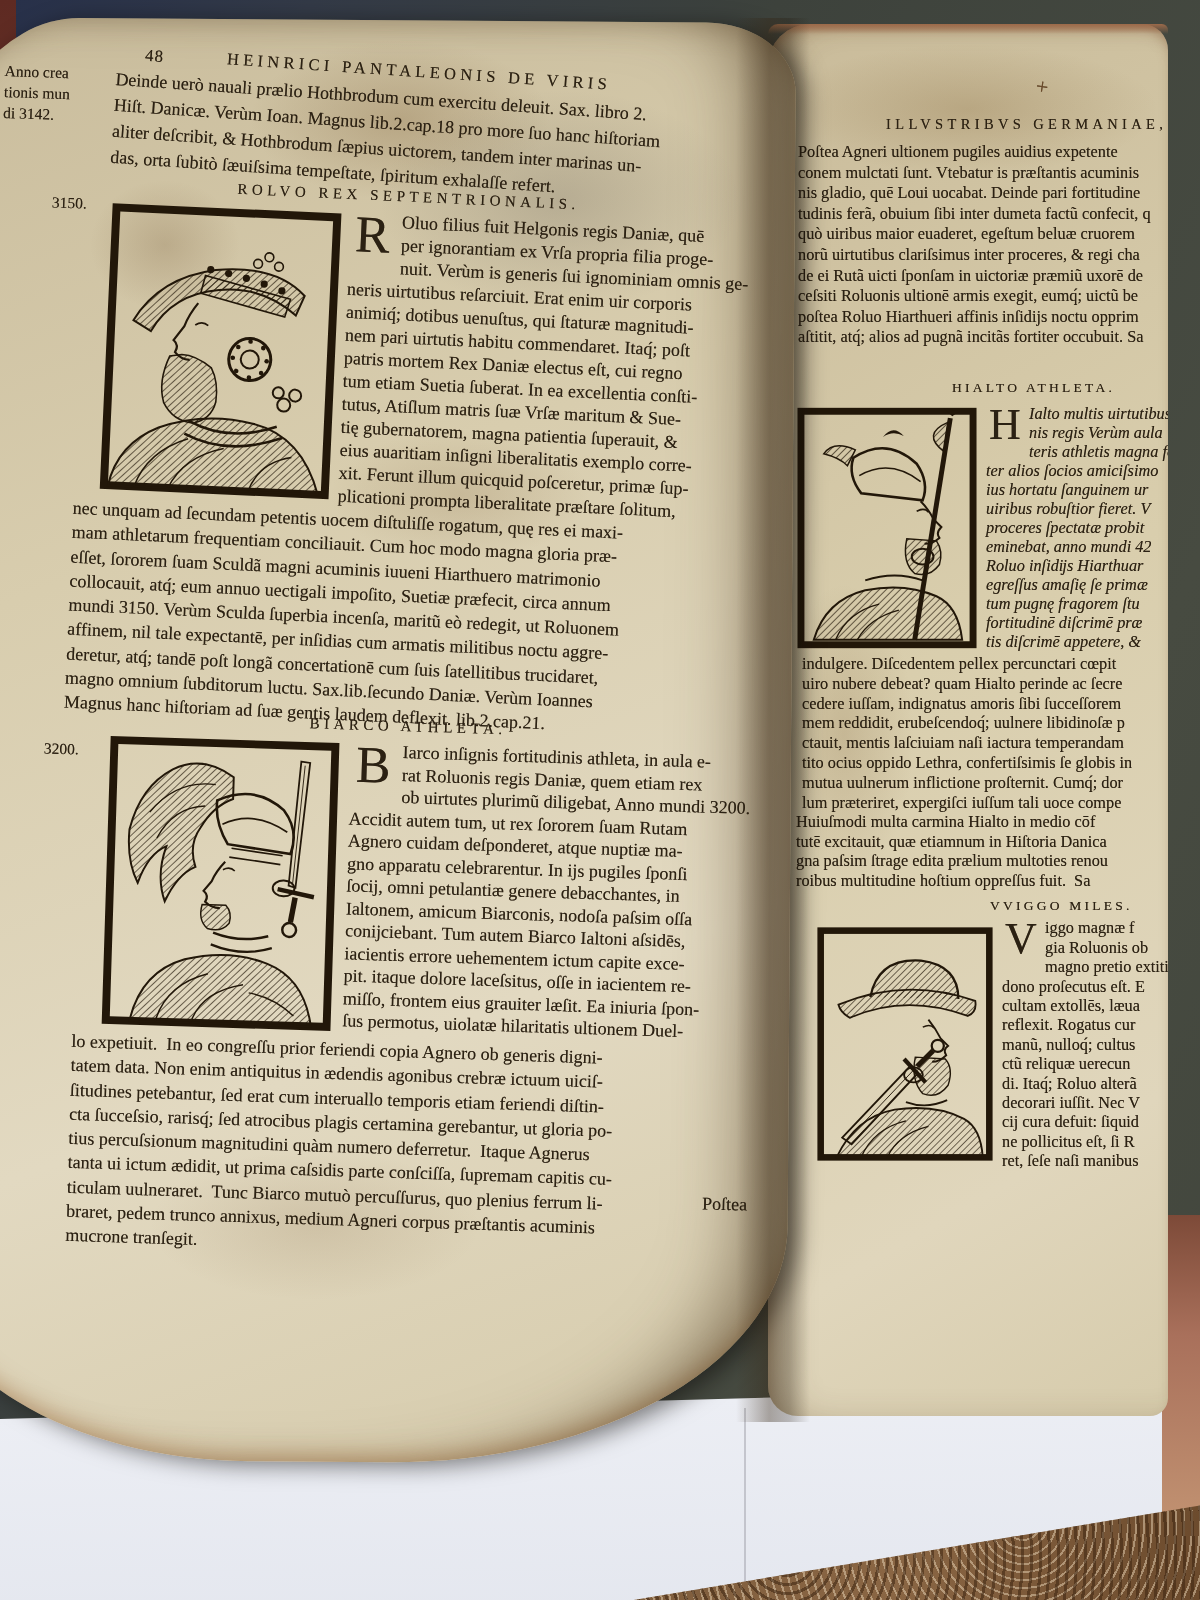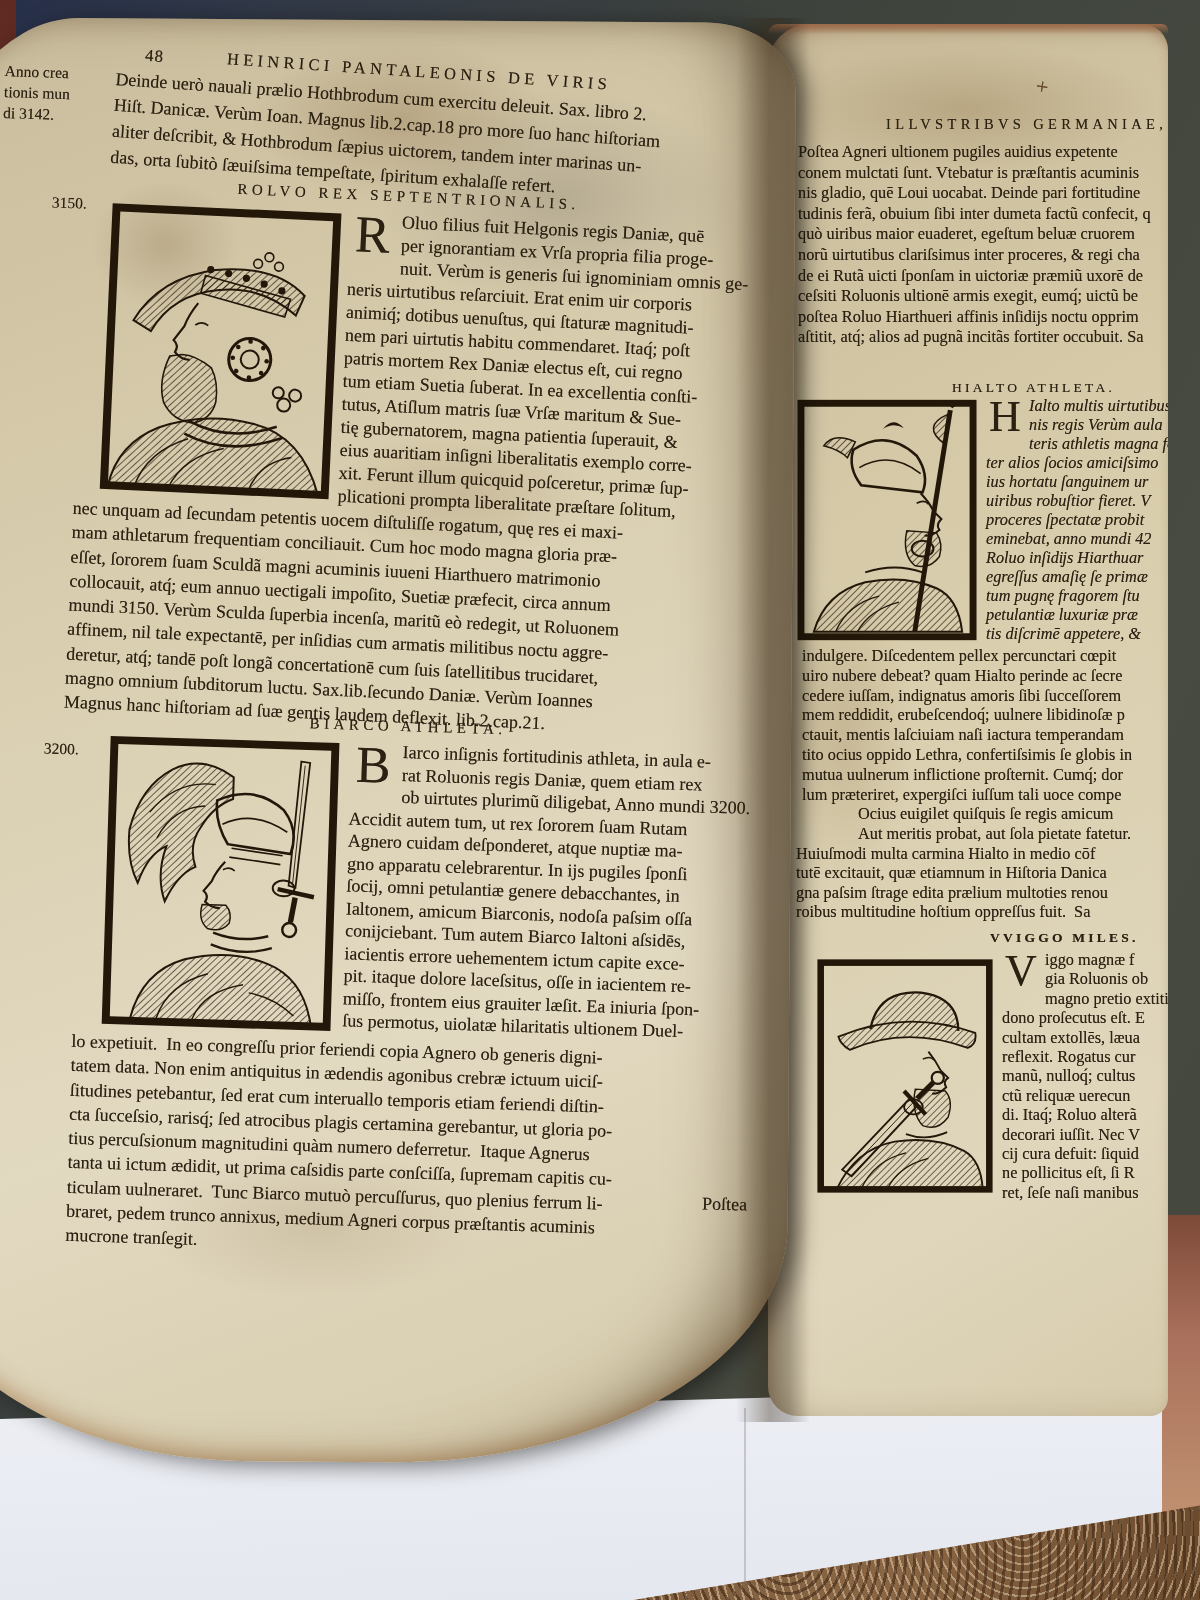--- a/index.html
+++ b/index.html
@@ -100,21 +100,21 @@
         <div class="tl">quò uiribus maior euaderet, egeſtum beluæ cruorem</div>
         <div class="tl">norũ uirtutibus clariſsimus inter proceres, &amp; regi cha</div>
         <div class="tl">de ei Rutã uicti ſponſam in uictoriæ præmiũ uxorē de</div>
         <div class="tl">ceſsiti Roluonis ultionē armis exegit, eumq́; uictũ be</div>
         <div class="tl">poſtea Roluo Hiarthueri affinis inſidĳs noctu opprim</div>
         <div class="tl">aſtitit, atq́; alios ad pugnã incitãs fortiter occubuit. Sa</div>
       </div>
   </div>
 
   <div class="abs" style="left:26px;top:356px;width:368px;">
-    <div class="ink rp-head2" style="margin-left:158px;margin-bottom:0;">HIALTO ATHLETA.</div>
+    <div class="ink rp-head2" style="margin-left:158px;margin-bottom:8px;">HIALTO ATHLETA.</div>
 
     <div>
       <span class="woodcut" style="width:182px;height:244px;margin:2px 8px 4px 2px;">
         <svg width="182" height="244" viewBox="0 0 184 246" xmlns="http://www.w3.org/2000/svg">
           <defs>
               <pattern id="h3" width="5" height="5" patternUnits="userSpaceOnUse" patternTransform="rotate(45)">
                 <line x1="0" y1="0" x2="0" y2="5" stroke="#221709" stroke-width="1.3"></line>
               </pattern>
             </defs>
           <rect class="frame" x="5" y="5" width="174" height="236" stroke-width="7"></rect>
@@ -141,53 +141,47 @@
             <div class="tl">nis regis Verùm aula</div>
             <div class="tl">teris athletis magna fortit</div>
             <div class="tl">ter alios ſocios amiciſsimo</div>
             <div class="tl">ius hortatu ſanguinem ur</div>
             <div class="tl">uiribus robuſtior fieret. V</div>
             <div class="tl">proceres ſpectatæ probit</div>
             <div class="tl">eminebat, anno mundi 42</div>
             <div class="tl">Roluo inſidĳs Hiarthuar</div>
             <div class="tl">egreſſus amaſię ſe primæ</div>
             <div class="tl">tum pugnę fragorem ſtu</div>
-            <div class="tl">petulantiæ luxuriæ præ</div>
+            <div class="tl">fortitudinē diſcrimē præ</div>
             <div class="tl">tis diſcrimē appetere, &amp;</div>
           </div>
       </div>
       <div class="ink rp-body rp-full">
         <div>
             <div class="tl">indulgere. Diſcedentem pellex percunctari cœpit</div>
             <div class="tl">uiro nubere debeat? quam Hialto perinde ac ſecre</div>
             <div class="tl">cedere iuſſam, indignatus amoris ſibi ſucceſſorem</div>
             <div class="tl">mem reddidit, erubeſcendoq́; uulnere libidinoſæ p</div>
             <div class="tl">ctauit, mentis laſciuiam naſi iactura temperandam</div>
             <div class="tl">tito ocius oppido Lethra, confertiſsimis ſe globis in</div>
             <div class="tl">mutua uulnerum inflictione proſternit. Cumq́; dor</div>
             <div class="tl">lum præteriret, expergiſci iuſſum tali uoce compe</div>
           </div>
       </div>
-      <div class="ink rp-body rp-verse">
-        <div>
-            <div class="tl">Ocius euigilet quiſquis ſe regis amicum</div>
-            <div class="tl">Aut meritis probat, aut ſola pietate fatetur.</div>
-          </div>
-      </div>
       <div class="ink rp-body rp-after">
         <div>
             <div class="tl">Huiuſmodi multa carmina Hialto in medio cōf</div>
             <div class="tl">tutē excitauit, quæ etiamnum in Hiſtoria Danica</div>
             <div class="tl">gna paſsim ſtrage edita prælium multoties renou</div>
             <div class="tl">roibus multitudine hoſtium oppreſſus fuit.  Sa</div>
           </div>
       </div>
     </div>
 
-    <div class="ink rp-head2" style="margin:8px 0 4px 196px;font-weight:bold;">VVIGGO MILES.</div>
+    <div class="ink rp-head2" style="margin:8px 0 4px 196px;">VVIGGO MILES.</div>
 
     <div>
       <span class="woodcut" style="width:178px;height:248px;margin:2px 8px 4px 22px;">
         <svg width="178" height="248" viewBox="0 0 190 252" xmlns="http://www.w3.org/2000/svg">
           <defs>
               <pattern id="h4" width="5" height="5" patternUnits="userSpaceOnUse" patternTransform="rotate(45)">
                 <line x1="0" y1="0" x2="0" y2="5" stroke="#221709" stroke-width="1.3"></line>
               </pattern>
             </defs>
           <rect class="frame" x="5" y="5" width="180" height="242" stroke-width="7"></rect>

